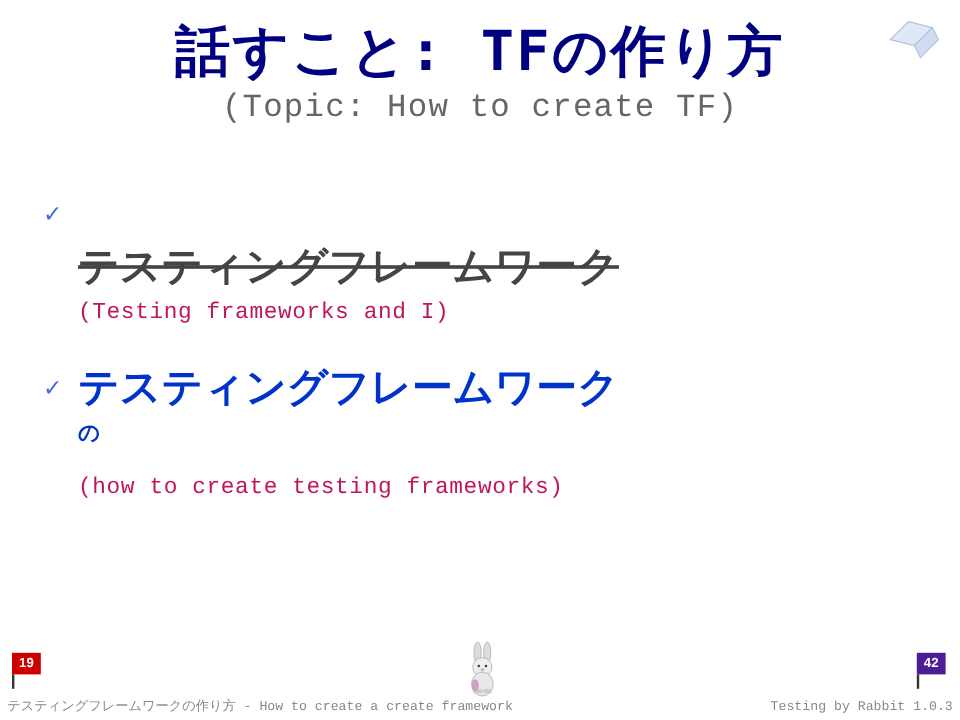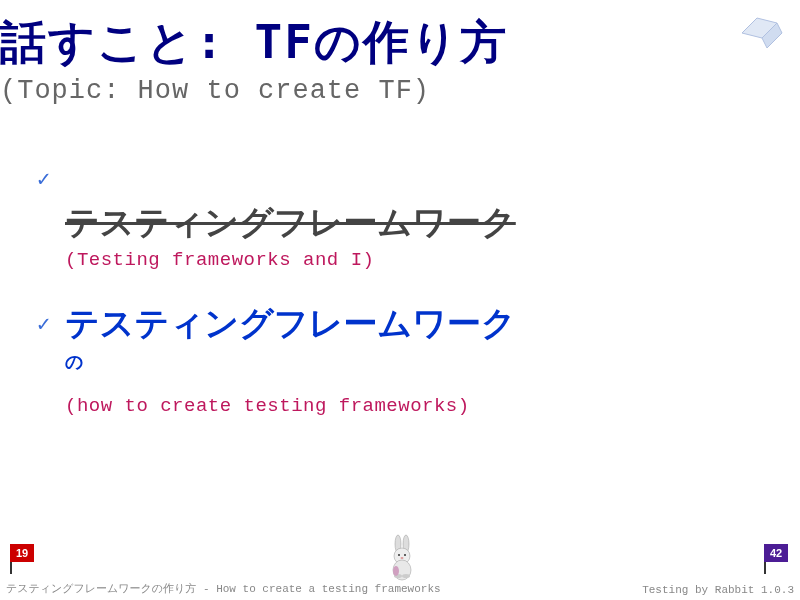--- a/index.html
+++ b/index.html
@@ -5,20 +5,21 @@
     * { margin: 0; padding: 0; box-sizing: border-box; }
     body {
       width: 800px;
       height: 600px;
       background: #fff;
       font-family: "MS Gothic", "Courier New", monospace;
       position: relative;
       overflow: hidden;
     }
     .header {
+      text-align: center;
       padding-top: 12px;
     }
     .title {
       font-size: 46px;
       font-weight: bold;
       color: #000080;
       letter-spacing: 2px;
       font-family: "MS Gothic", monospace;
     }
     .subtitle {
@@ -188,15 +189,15 @@
       <ellipse cx="26" cy="42" rx="4" ry="2" fill="#ccc"></ellipse>
       <ellipse cx="16" cy="37" rx="3" ry="5" fill="#d0a0c0"></ellipse>
     </svg>
   </div>
 
   <div class="flag-right">
     <div class="flag-box flag-blue">42</div>
     <div class="flag-pole"></div>
   </div>
 
-  <div class="footer-text footer-left">テスティングフレームワークの作り方 - How to create a testing frameworks</div>
+  <div class="footer-text footer-left">テスティングフレームワークの作り方 - How to create a create framework</div>
   <div class="footer-text footer-right">Testing by Rabbit 1.0.3</div>
 </div>
 
 </body></html>

